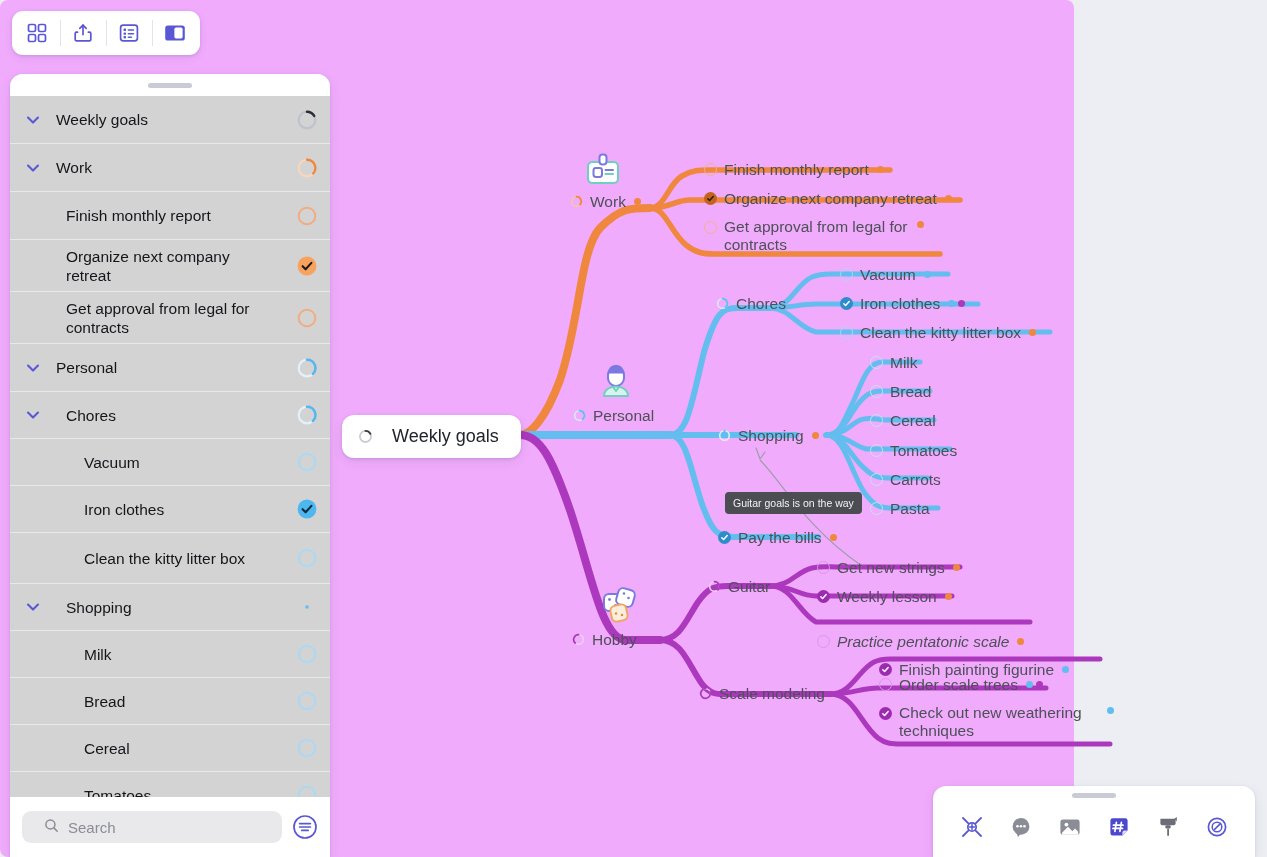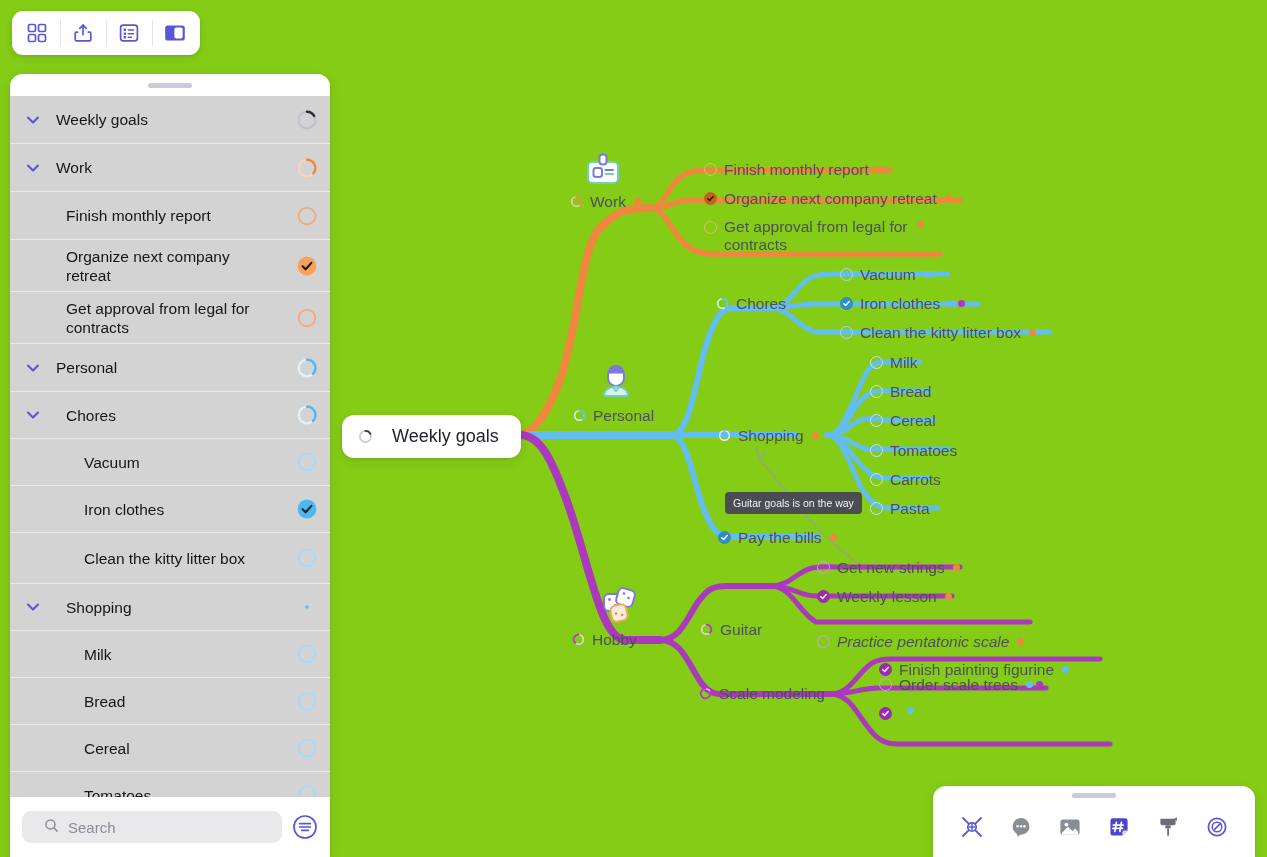--- a/index.html
+++ b/index.html
@@ -6,22 +6,23 @@
   * { box-sizing: border-box; }
   html, body {
     margin: 0; padding: 0;
     width: 1267px; height: 857px;
     overflow: hidden;
     font-family: "Liberation Sans", sans-serif;
     background: #eceef4;
   }
   #app {
     position: relative;
-    width: 1267px; height: 857px;
-    background: #84cc16;
+    width: 1074px; height: 857px;
+    background: #f0abfc;
+    border-radius: 8px;
   }
 
   
   #top-toolbar {
     position: absolute; left: 12px; top: 11px;
     height: 44px;
     background: #ffffff;
     border-radius: 11px;
     box-shadow: 0 1px 3px rgba(30,35,70,.13), 0 3px 10px rgba(30,35,70,.07);
     display: flex; align-items: center;
@@ -689,21 +690,21 @@
     <div class="node" style="left:242px; top:630px;">
       <span class="lead">
         <svg width="13" height="13" viewBox="0 0 13 13" fill="none">
           <circle cx="6.5" cy="6.5" r="4.8" stroke="#ead0f0" stroke-width="1.6"></circle>
           <path d="M6.5 1.7 a4.8 4.8 0 0 0-3.3 8.3" stroke="#ab38bd" stroke-width="1.8" stroke-linecap="round"></path>
         </svg>
       </span>
       <span class="node-text">Hobby</span>
     </div>
 
-    <div class="node" style="left:370px; top:577px;margin-top:43px;">
+    <div class="node" style="left:378px; top:577px;">
       <span class="lead">
         <svg width="13" height="13" viewBox="0 0 13 13" fill="none">
           <circle cx="6.5" cy="6.5" r="4.8" stroke="#ead0f0" stroke-width="1.6"></circle>
           <path d="M6.5 1.7 a4.8 4.8 0 0 1 3.4 8.2" stroke="#ab38bd" stroke-width="1.8" stroke-linecap="round"></path>
         </svg>
       </span>
       <span class="node-text">Guitar</span>
     </div>
     <div class="node" style="left:487px; top:558px;">
       <span class="lead">
@@ -770,20 +771,21 @@
       </span>
     </div>
     <div class="node" style="left:549px; top:704px; align-items:flex-start;">
       <span class="lead" style="margin-top:3px;">
         <span class="chk done" style="background:#9c2bb0">
           <svg width="9" height="9" viewBox="0 0 9 9">
               <path d="M1.8 4.7 L3.6 6.5 L7.2 2.6" stroke="#ffffff" stroke-width="1.5" fill="none" stroke-linecap="round" stroke-linejoin="round"></path>
             </svg>
         </span>
       </span>
+      <span class="node-text wrap2" style="width:200px;">Check out new weathering techniques</span>
       <span class="bullets" style="margin-top:3px;">
           <i class="dot" style="background:#63bdef"></i>
         </span>
     </div>
   </div>
 
   <div id="bottom-toolbar">
     <div id="bt-grabber">
         <span></span>
       </div>

